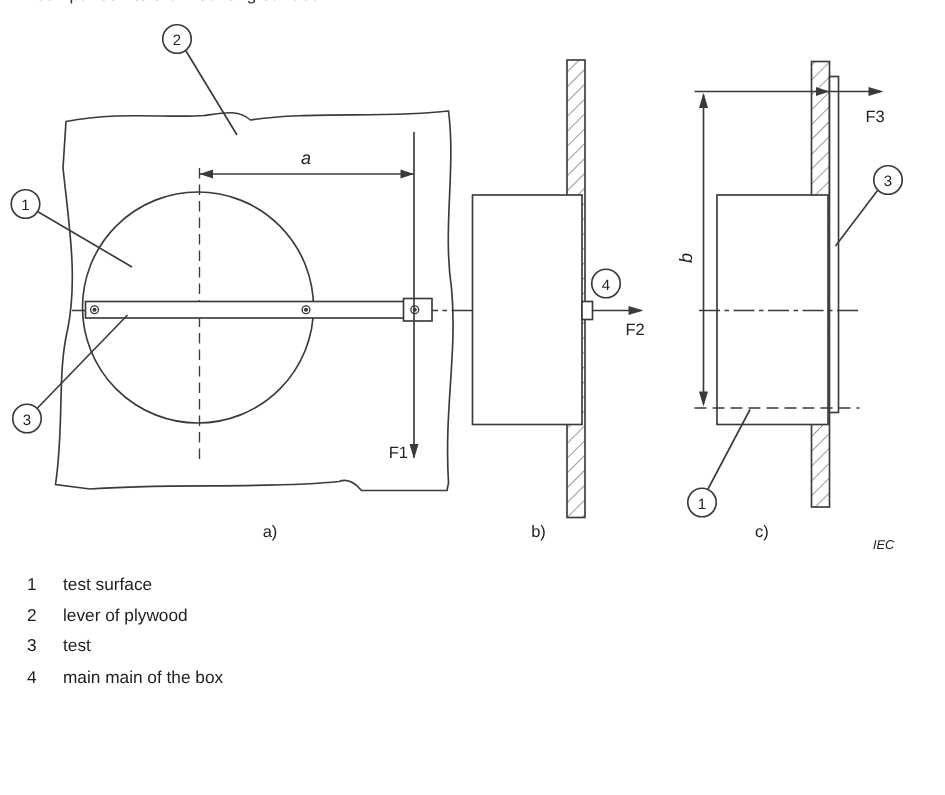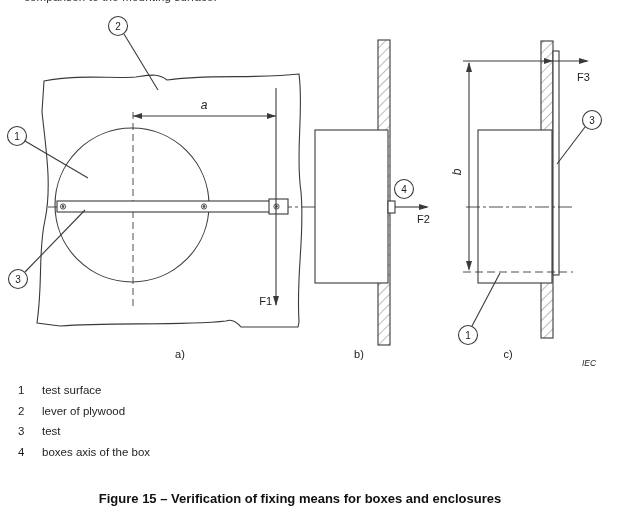--- a/index.html
+++ b/index.html
@@ -170,22 +170,21 @@
     <div class="key-row">
       <span class="key-num">2</span>
       <span>lever of plywood</span>
     </div>
     <div class="key-row">
       <span class="key-num">3</span>
       <span>test</span>
     </div>
     <div class="key-row">
       <span class="key-num">4</span>
-      <span>boxes axis of the box</span>
+      <span>main main of the box</span>
     </div>
   </div>
 
   
   <div class="caption">
-    <div>Figure 15 – Verification of fixing means for boxes and enclosures</div>
   </div>
 
 </div>
 
 </body></html>

